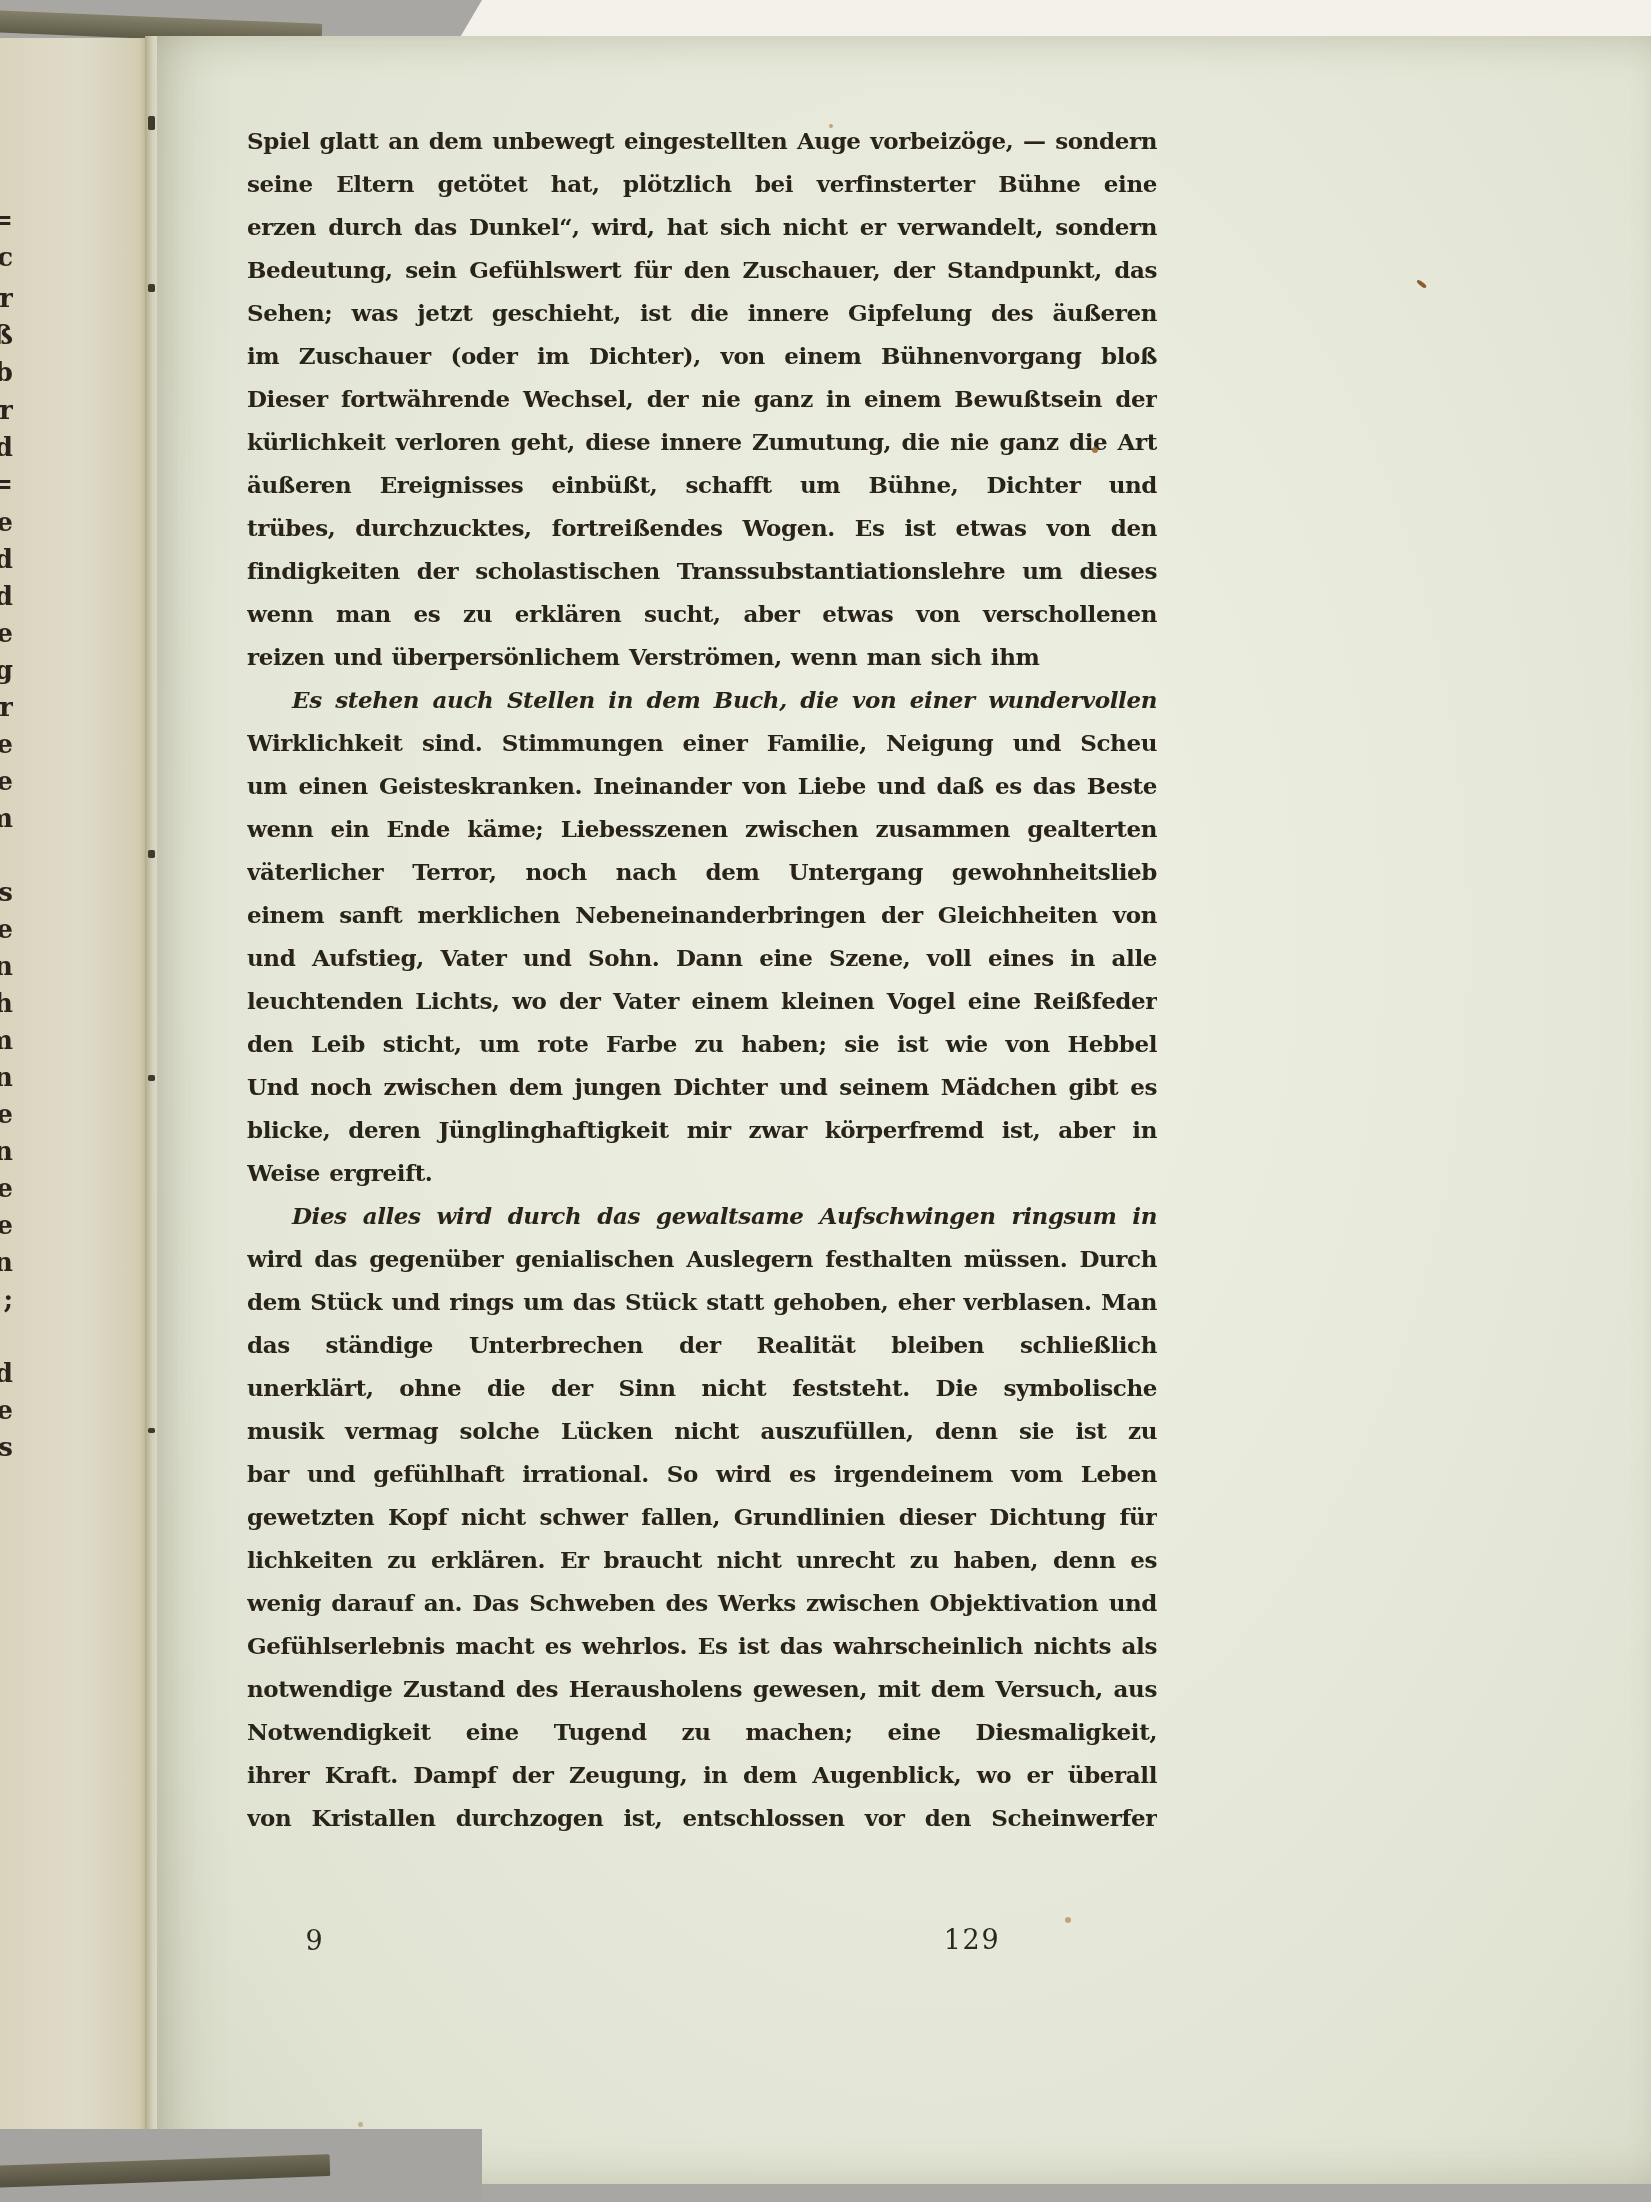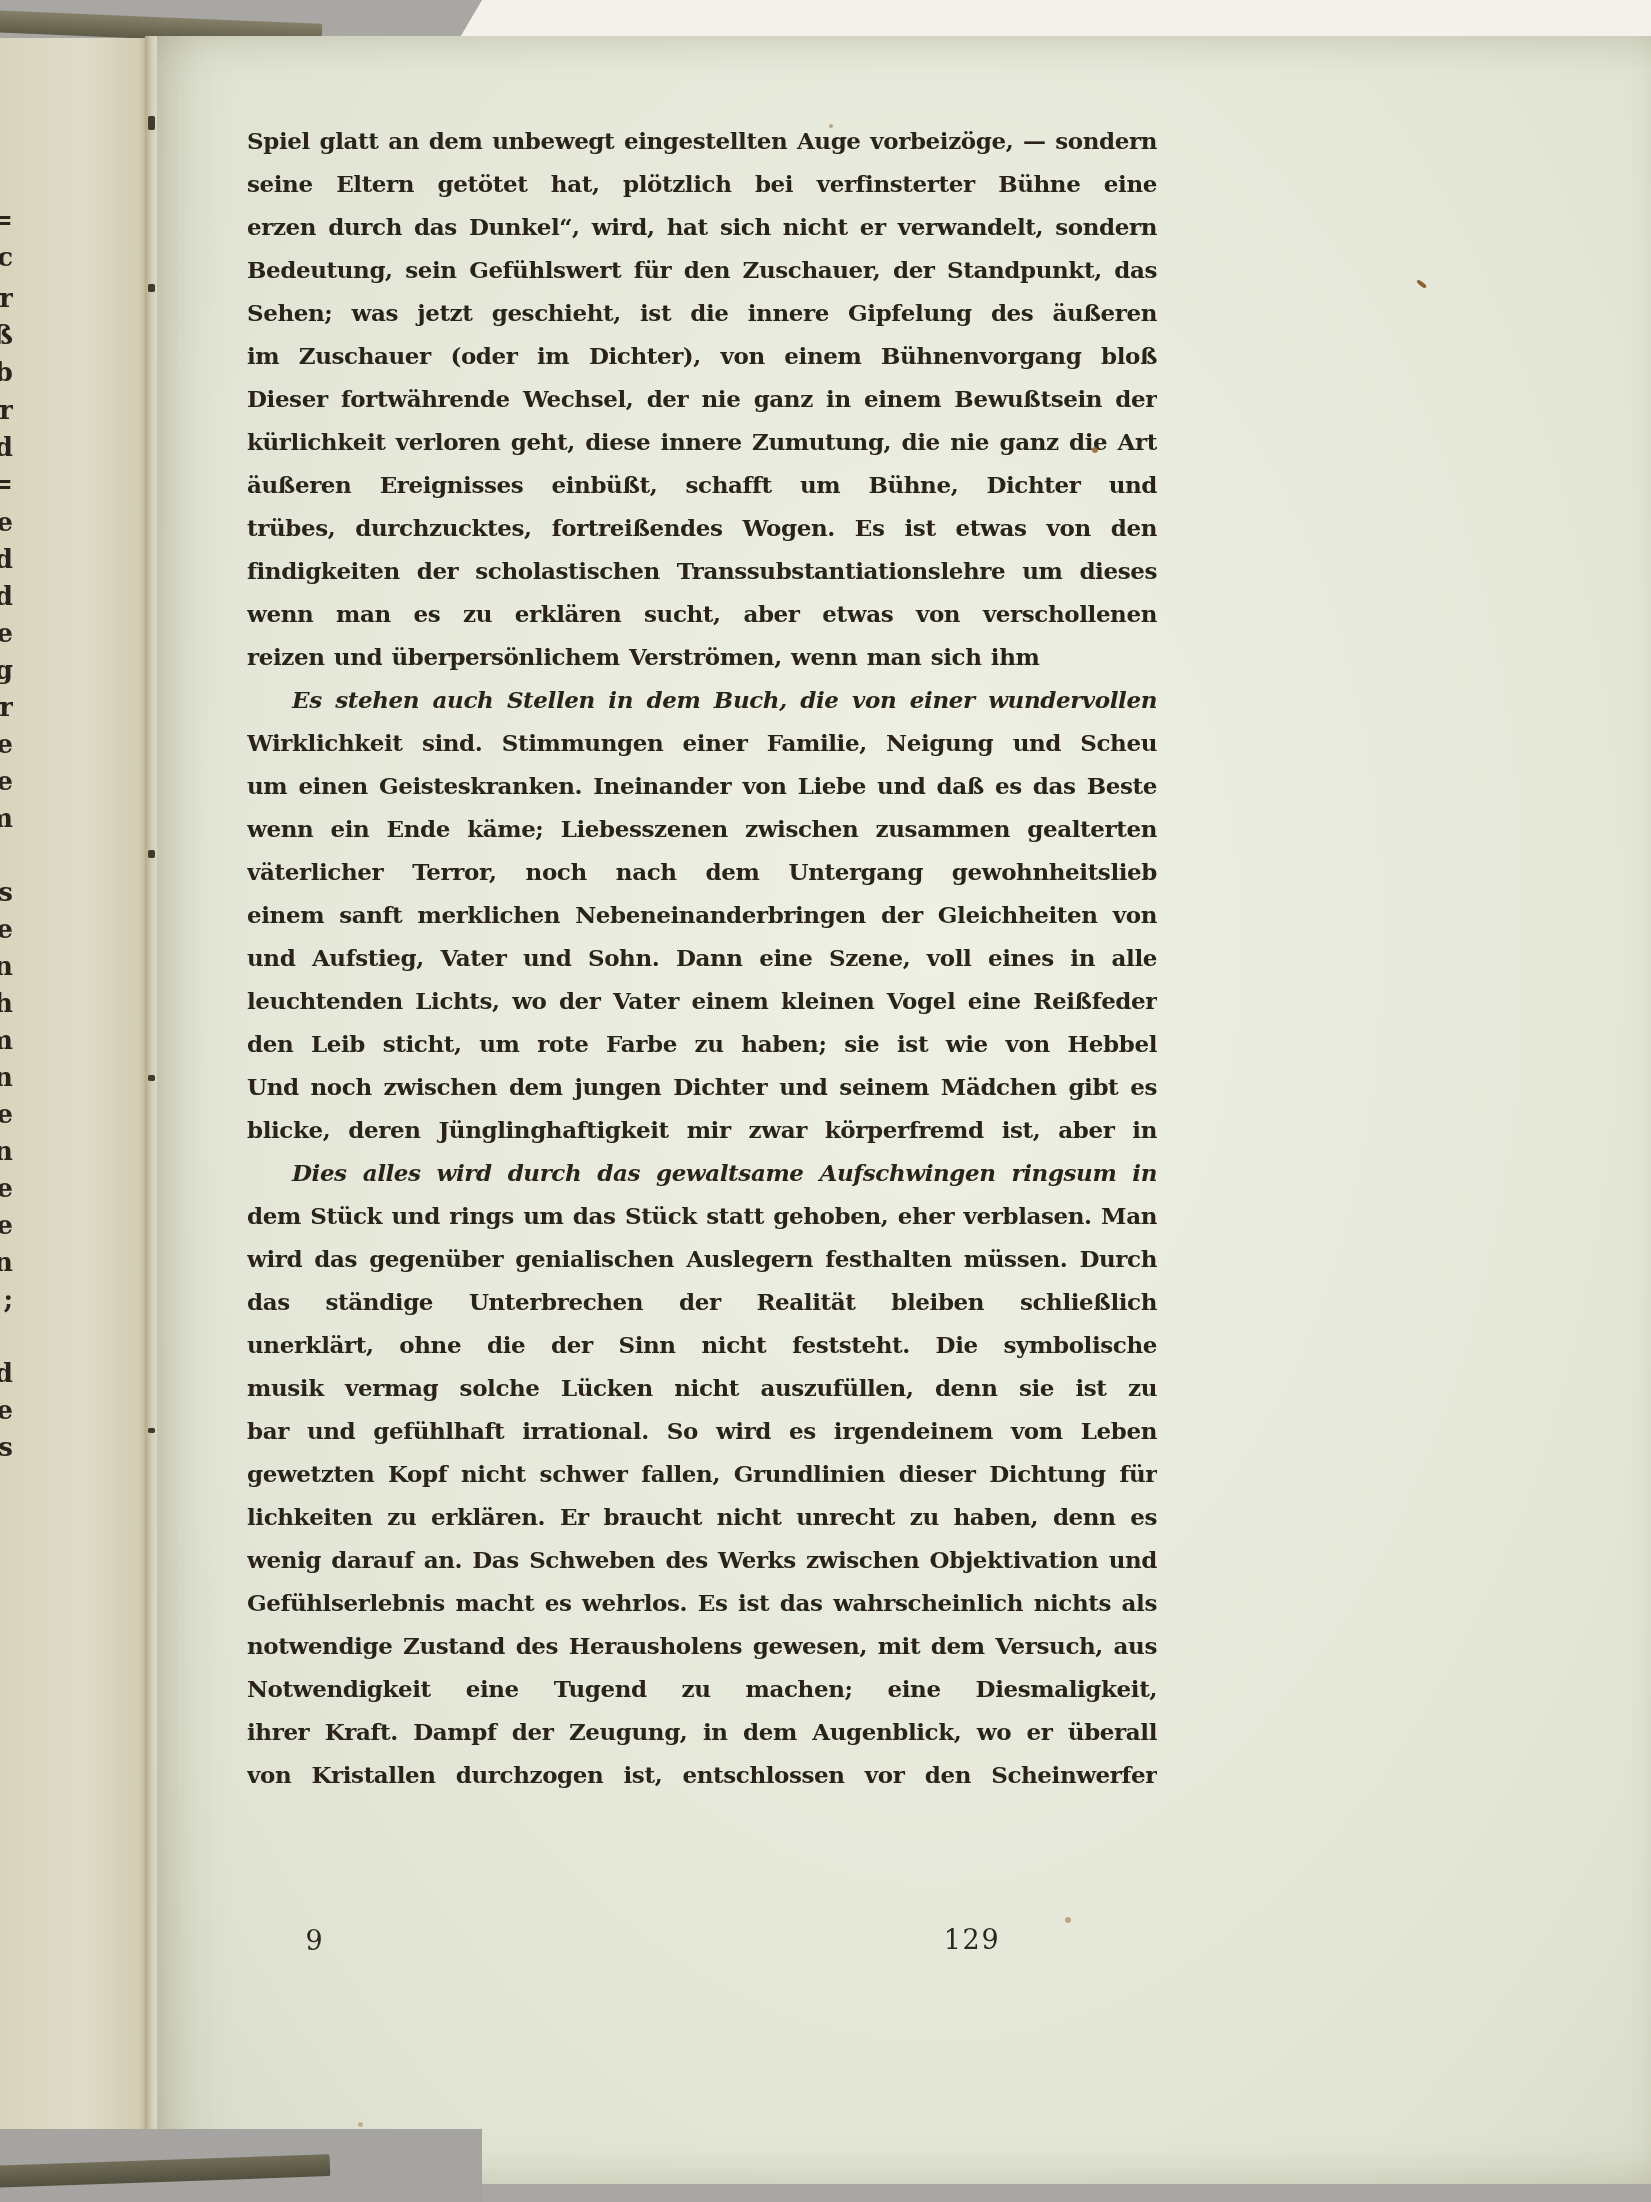--- a/index.html
+++ b/index.html
@@ -95,23 +95,24 @@
         <div class="line j">Wirklichkeit sind.  Stimmungen einer Familie, Neigung und Scheu rings</div>
         <div class="line j">um einen Geisteskranken. Ineinander von Liebe und daß es das Beste wäre,</div>
         <div class="line j">wenn ein Ende käme; Liebesszenen zwischen zusammen gealterten Leuten;</div>
         <div class="line j">väterlicher Terror, noch nach dem Untergang gewohnheitslieb ertragen, mit</div>
         <div class="line j">einem sanft merklichen Nebeneinanderbringen der Gleichheiten von Zerstörung</div>
         <div class="line j">und Aufstieg, Vater und Sohn. Dann eine Szene, voll eines in alle Falten</div>
         <div class="line j">leuchtenden Lichts, wo der Vater einem kleinen Vogel eine Reißfeder in</div>
         <div class="line j">den Leib sticht, um rote Farbe zu haben; sie ist wie von Hebbel erfunden.</div>
         <div class="line j">Und noch zwischen dem jungen Dichter und seinem Mädchen gibt es Augen=</div>
         <div class="line j">blicke, deren Jünglinghaftigkeit mir zwar körperfremd ist, aber in einer hageren</div>
+        <div class="line">Weise ergreift.</div>
         <div class="line ind j">Dies alles wird durch das gewaltsame Aufschwingen ringsum in</div>
+        <div class="line j">wird das gegenüber genialischen Auslegern festhalten müssen.  Durch</div>
         <div class="line j">dem Stück und rings um das Stück statt gehoben, eher verblasen.  Man</div>
-        <div class="line j">wird das gegenüber genialischen Auslegern festhalten müssen.  Durch</div>
         <div class="line j">das ständige Unterbrechen der Realität bleiben schließlich Voraussetzungen</div>
         <div class="line j">unerklärt, ohne die der Sinn nicht feststeht.  Die symbolische Zwischen=</div>
         <div class="line j">musik vermag solche Lücken nicht auszufüllen, denn sie ist zu unkontrollier=</div>
         <div class="line j">bar und gefühlhaft irrational.  So wird es irgendeinem vom Leben blank=</div>
         <div class="line j">gewetzten Kopf nicht schwer fallen, Grundlinien dieser Dichtung für Jugend=</div>
         <div class="line j">lichkeiten zu erklären.  Er braucht nicht unrecht zu haben, denn es kommt</div>
         <div class="line j">wenig darauf an.  Das Schweben des Werks zwischen Objektivation und</div>
         <div class="line j">Gefühlserlebnis macht es wehrlos.  Es ist das wahrscheinlich nichts als der</div>
         <div class="line j">notwendige Zustand des Herausholens gewesen, mit dem Versuch, aus seiner</div>
         <div class="line j">Notwendigkeit eine Tugend zu machen; eine Diesmaligkeit, liebenswert in</div>

